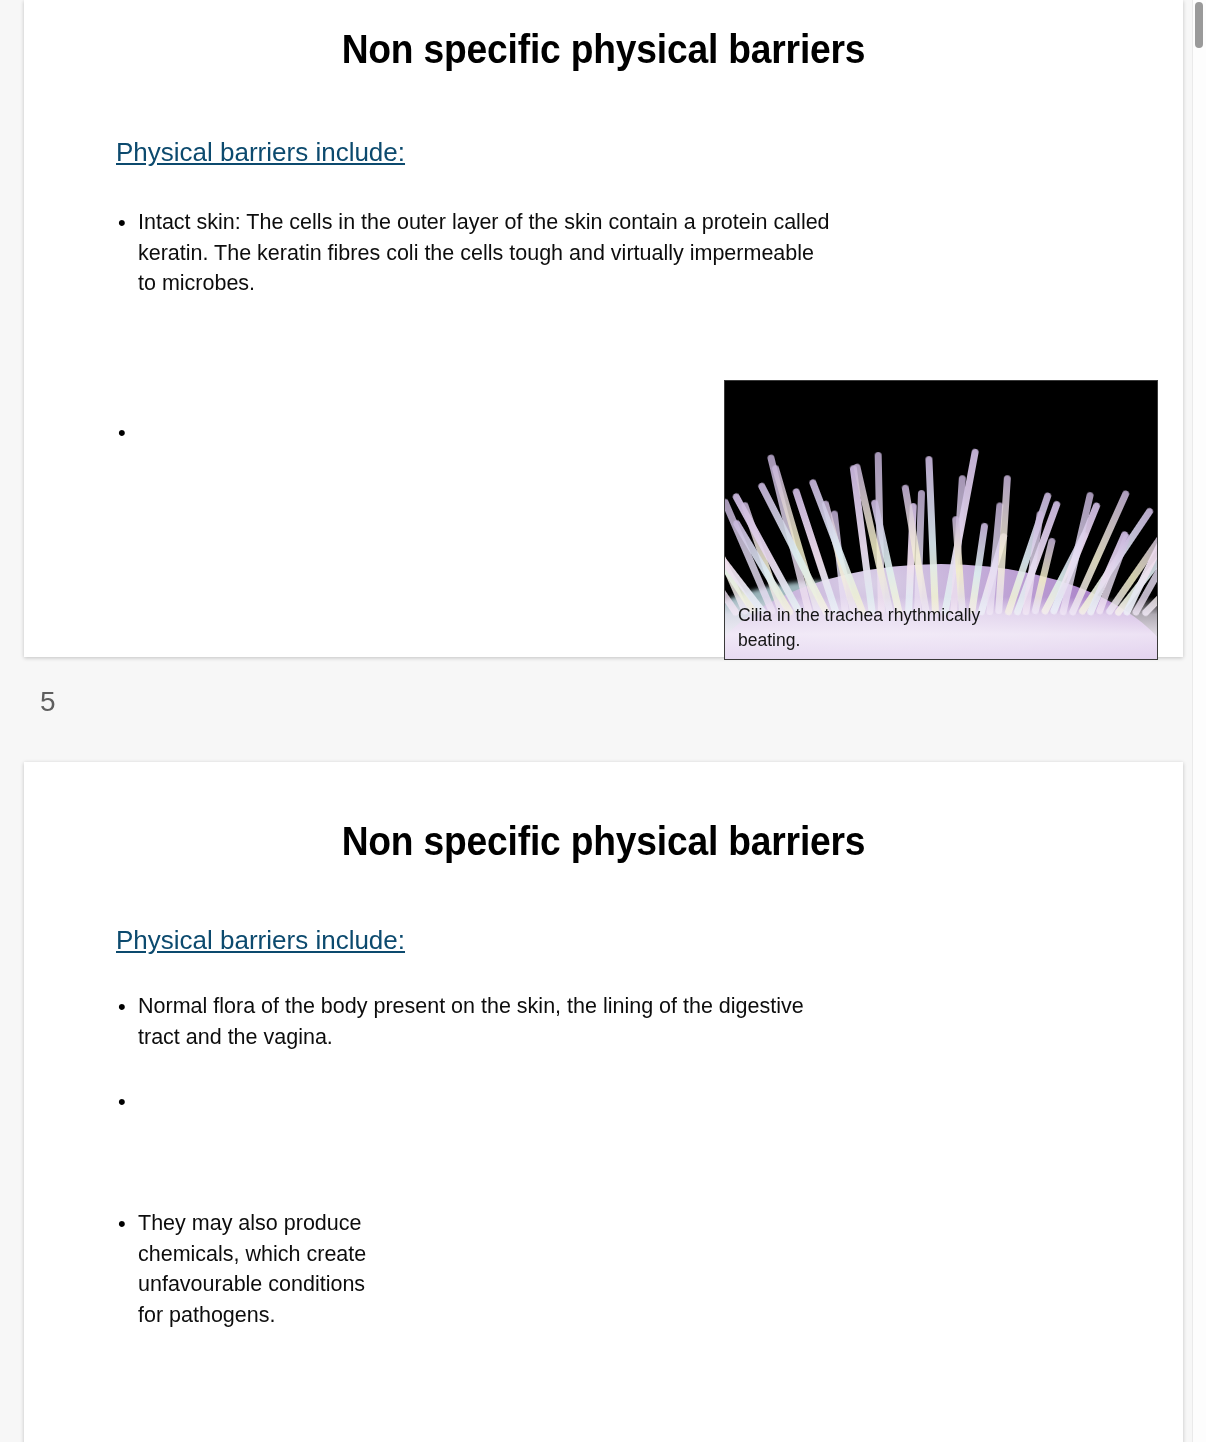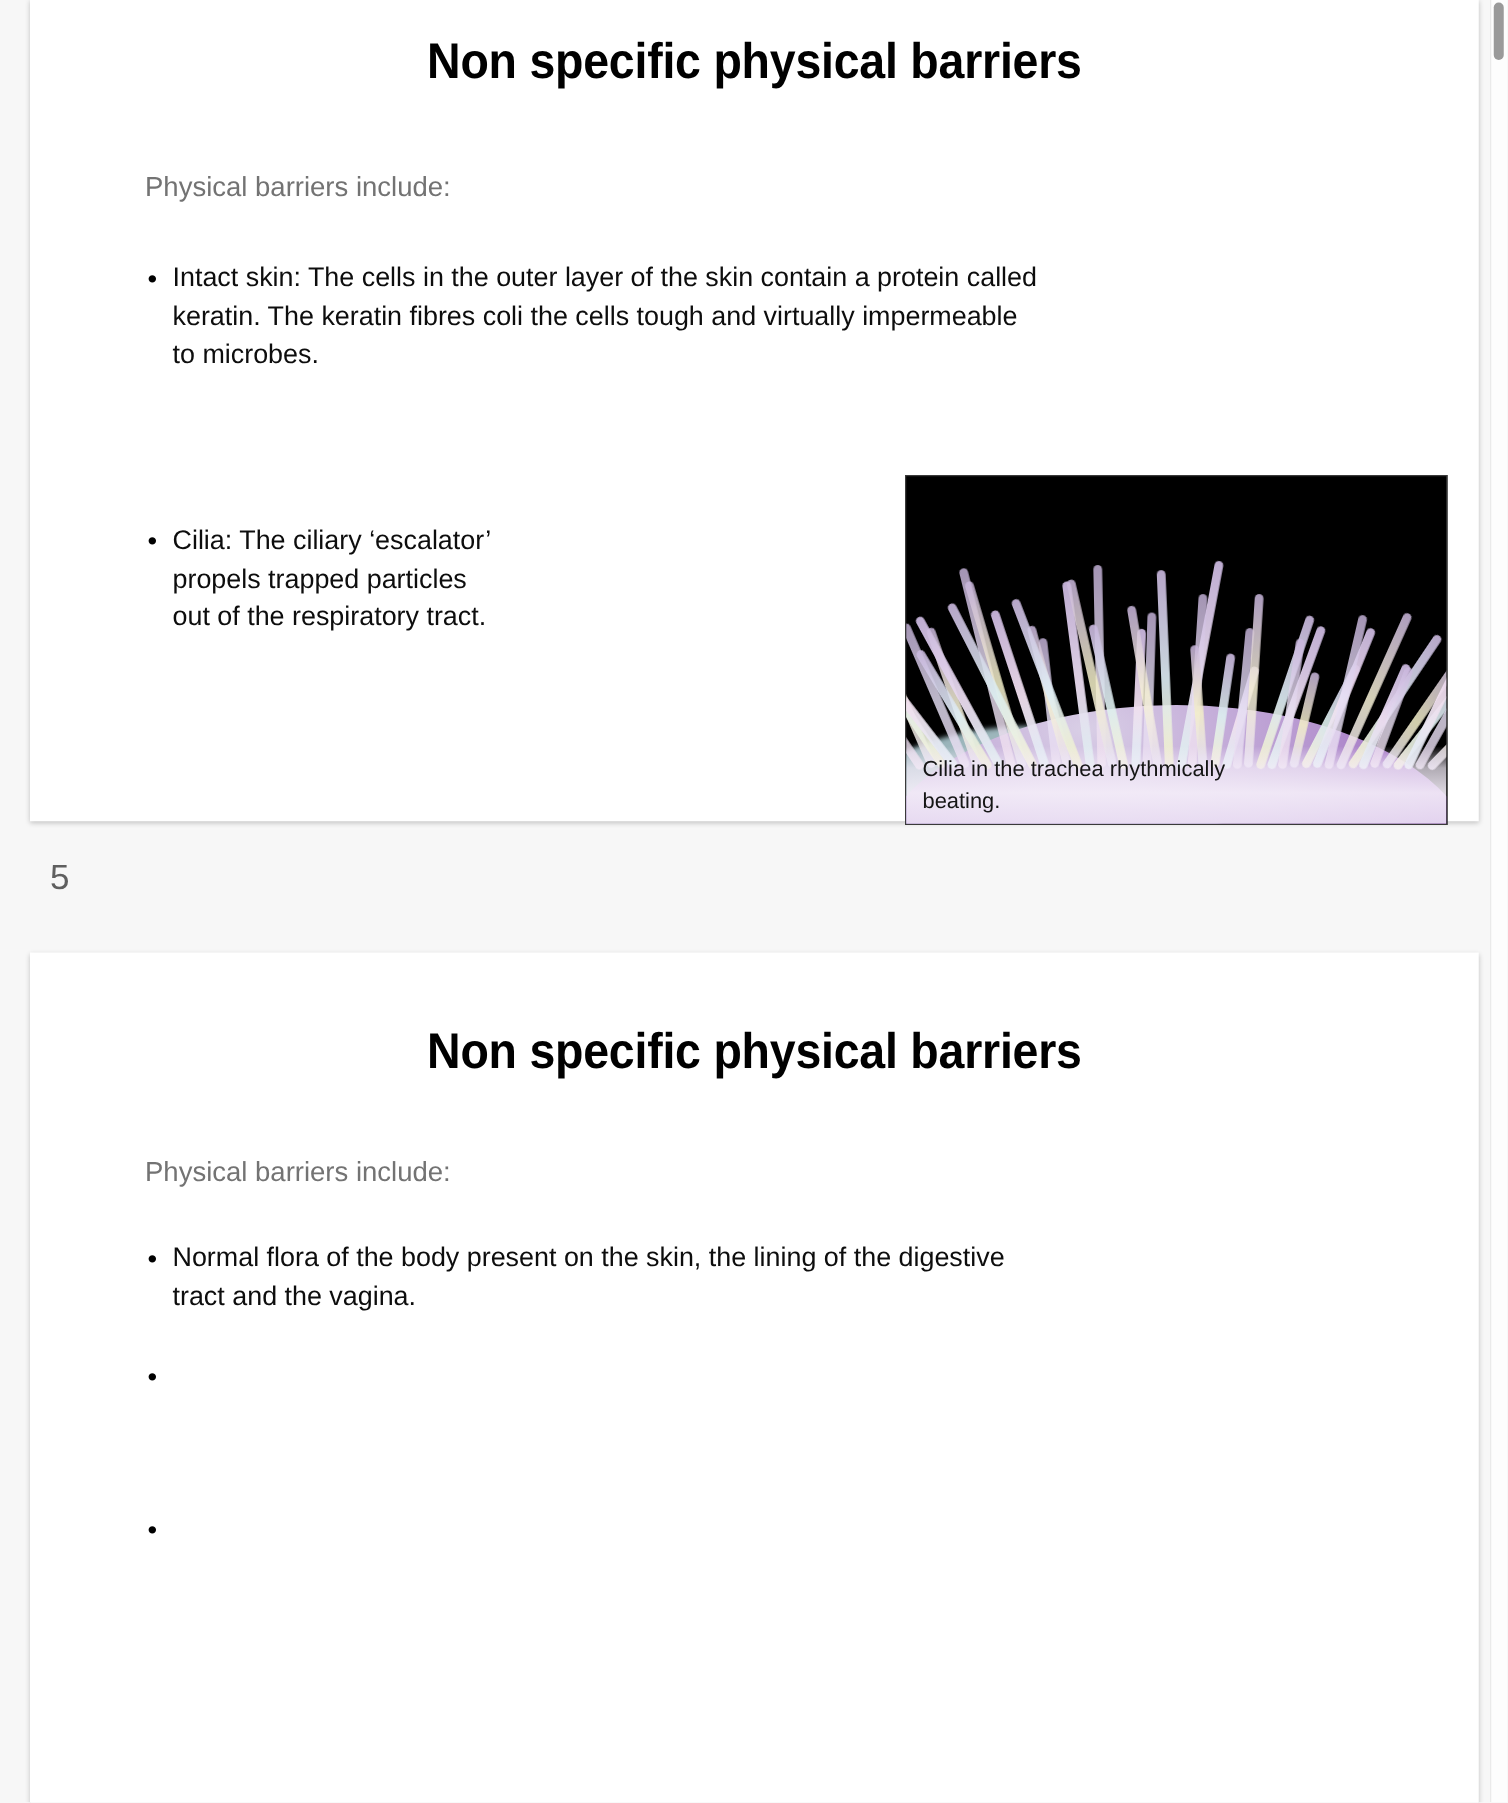--- a/index.html
+++ b/index.html
@@ -57,24 +57,25 @@
     font-size: 40px;
     line-height: 1.08;
     color: #000000;
     letter-spacing: -0.2px;
     font-stretch: condensed;
     transform: scaleX(0.93);
   }
 
   .lead-text {
     position: absolute;
-    font-size: 22px;
-    color: #737373;
+    font-size: 26px;
+    color: #0c4a6e;
     line-height: 1.25;
     white-space: nowrap;
+    text-decoration: underline;
   }
 
   .bullet-block {
     position: absolute;
     display: flex;
     align-items: flex-start;
   }
   .bullet-dot {
     width: 20px;
     flex: 0 0 20px;
@@ -178,23 +179,20 @@
 
     <div class="bullet-block" style="left:94px; top:207px; width:1010px;">
       <span class="bullet-dot">•</span>
       <span class="bullet-text">Intact skin: The cells in the outer layer of the skin contain a protein called
 keratin. The keratin fibres coli the cells tough and virtually impermeable
 to microbes.</span>
     </div>
 
     <div class="bullet-block" style="left:94px; top:417px; width:520px;">
       <span class="bullet-dot">•</span>
-      <span class="bullet-text">Cilia: The ciliary ‘escalator’
-propels trapped particles
-out of the respiratory tract.</span>
     </div>
 
     <div class="figure" id="fig-cilia">
       <div class="cilia-stage">
         <div class="cilia-base2"></div>
         <div class="cilia-base"></div>
 
         <div class="hair" style="left: 2%; height: 130px; transform: rotate(-34deg); background: linear-gradient(-17deg, rgb(241, 224, 239) 0%, rgb(232, 223, 242) 45%, rgb(201, 182, 221) 100%); opacity: 0.82;"></div>
           <div class="hair" style="left: 4.08889%; height: 157.366px; transform: rotate(-23.5195deg); background: linear-gradient(-11.7597deg, rgb(230, 224, 245) 0%, rgb(244, 240, 200) 45%, rgb(201, 182, 221) 100%); opacity: 0.86;"></div>
           <div class="hair" style="left: 6.17778%; height: 169.32px; transform: rotate(-33.1888deg); background: linear-gradient(-16.5944deg, rgb(247, 242, 214) 0%, rgb(221, 239, 240) 45%, rgb(201, 182, 221) 100%); opacity: 0.91;"></div>
@@ -261,20 +259,24 @@
       <span class="bullet-text">Normal flora of the body present on the skin, the lining of the digestive
 tract and the vagina.</span>
     </div>
 
     <div class="bullet-block" style="left:94px; top:324px; width:560px;">
       <span class="bullet-dot">•</span>
     </div>
 
     <div class="bullet-block" style="left:94px; top:446px; width:560px;">
       <span class="bullet-dot">•</span>
+      <span class="bullet-text">They may also produce
+chemicals, which create
+unfavourable conditions
+for pathogens.</span>
     </div>
 
   </div>
 
   <div class="scroll-track">
     <div class="scroll-thumb"></div>
   </div>
 
 </div>
 

